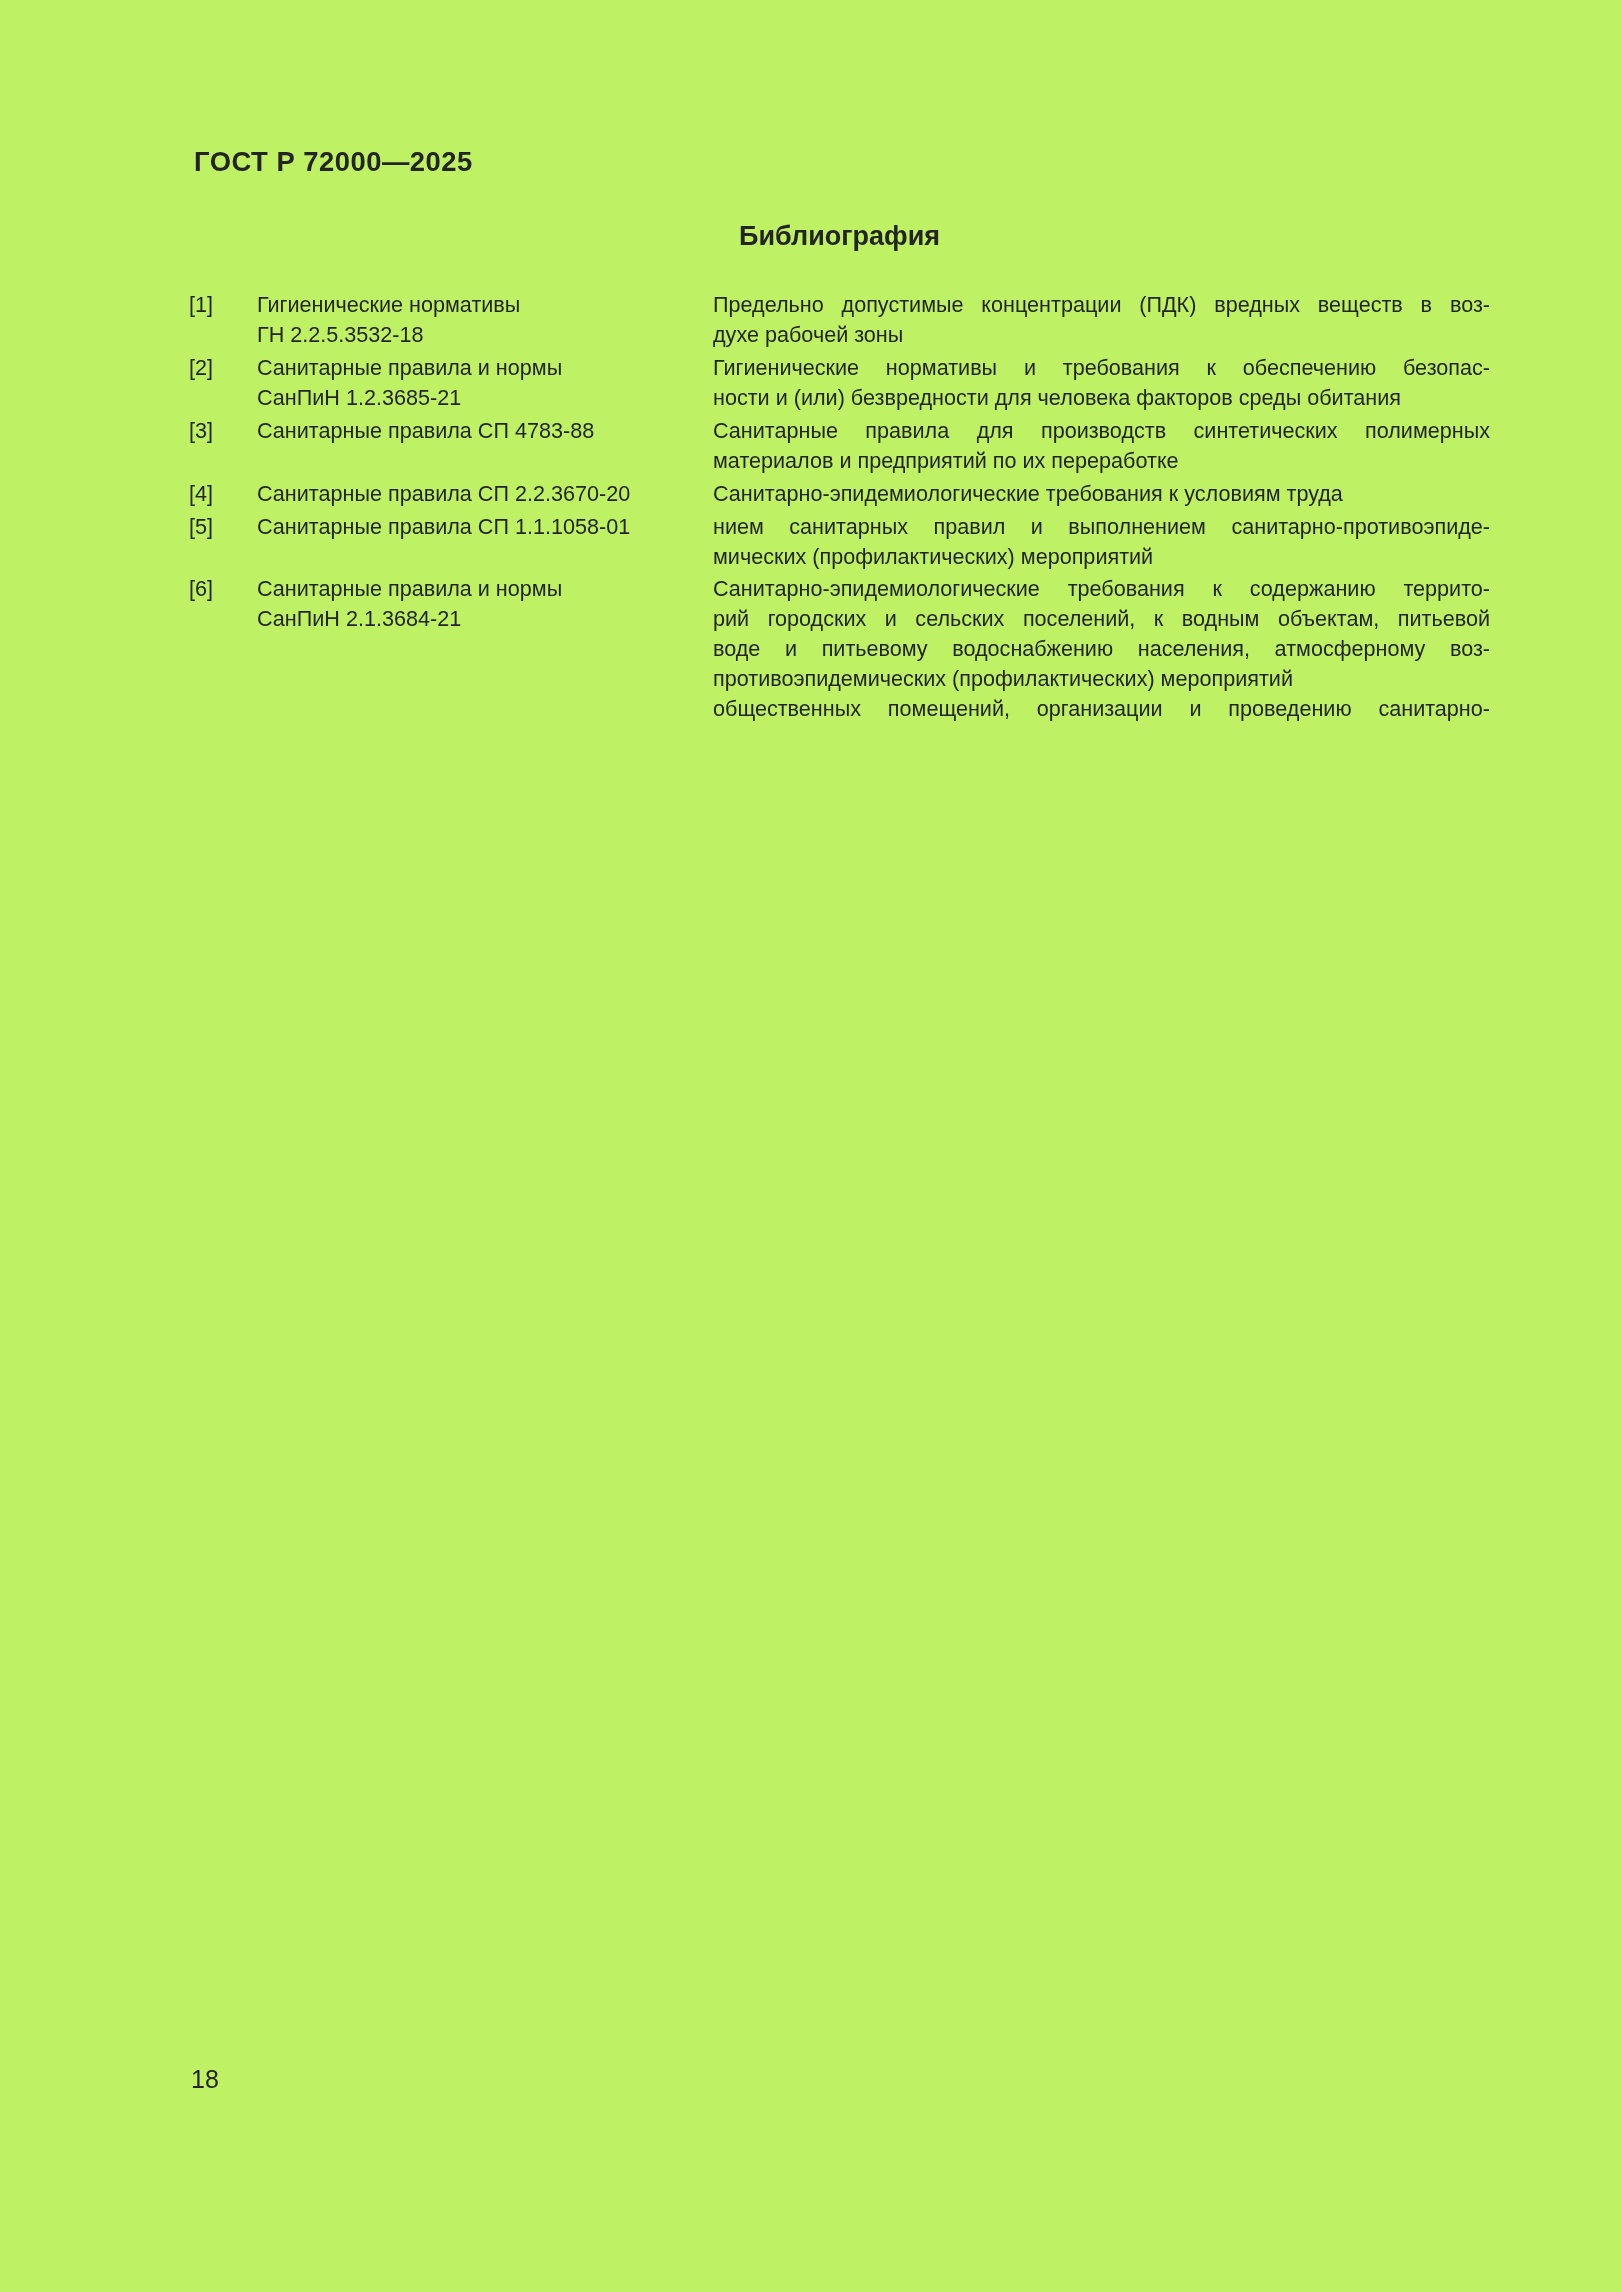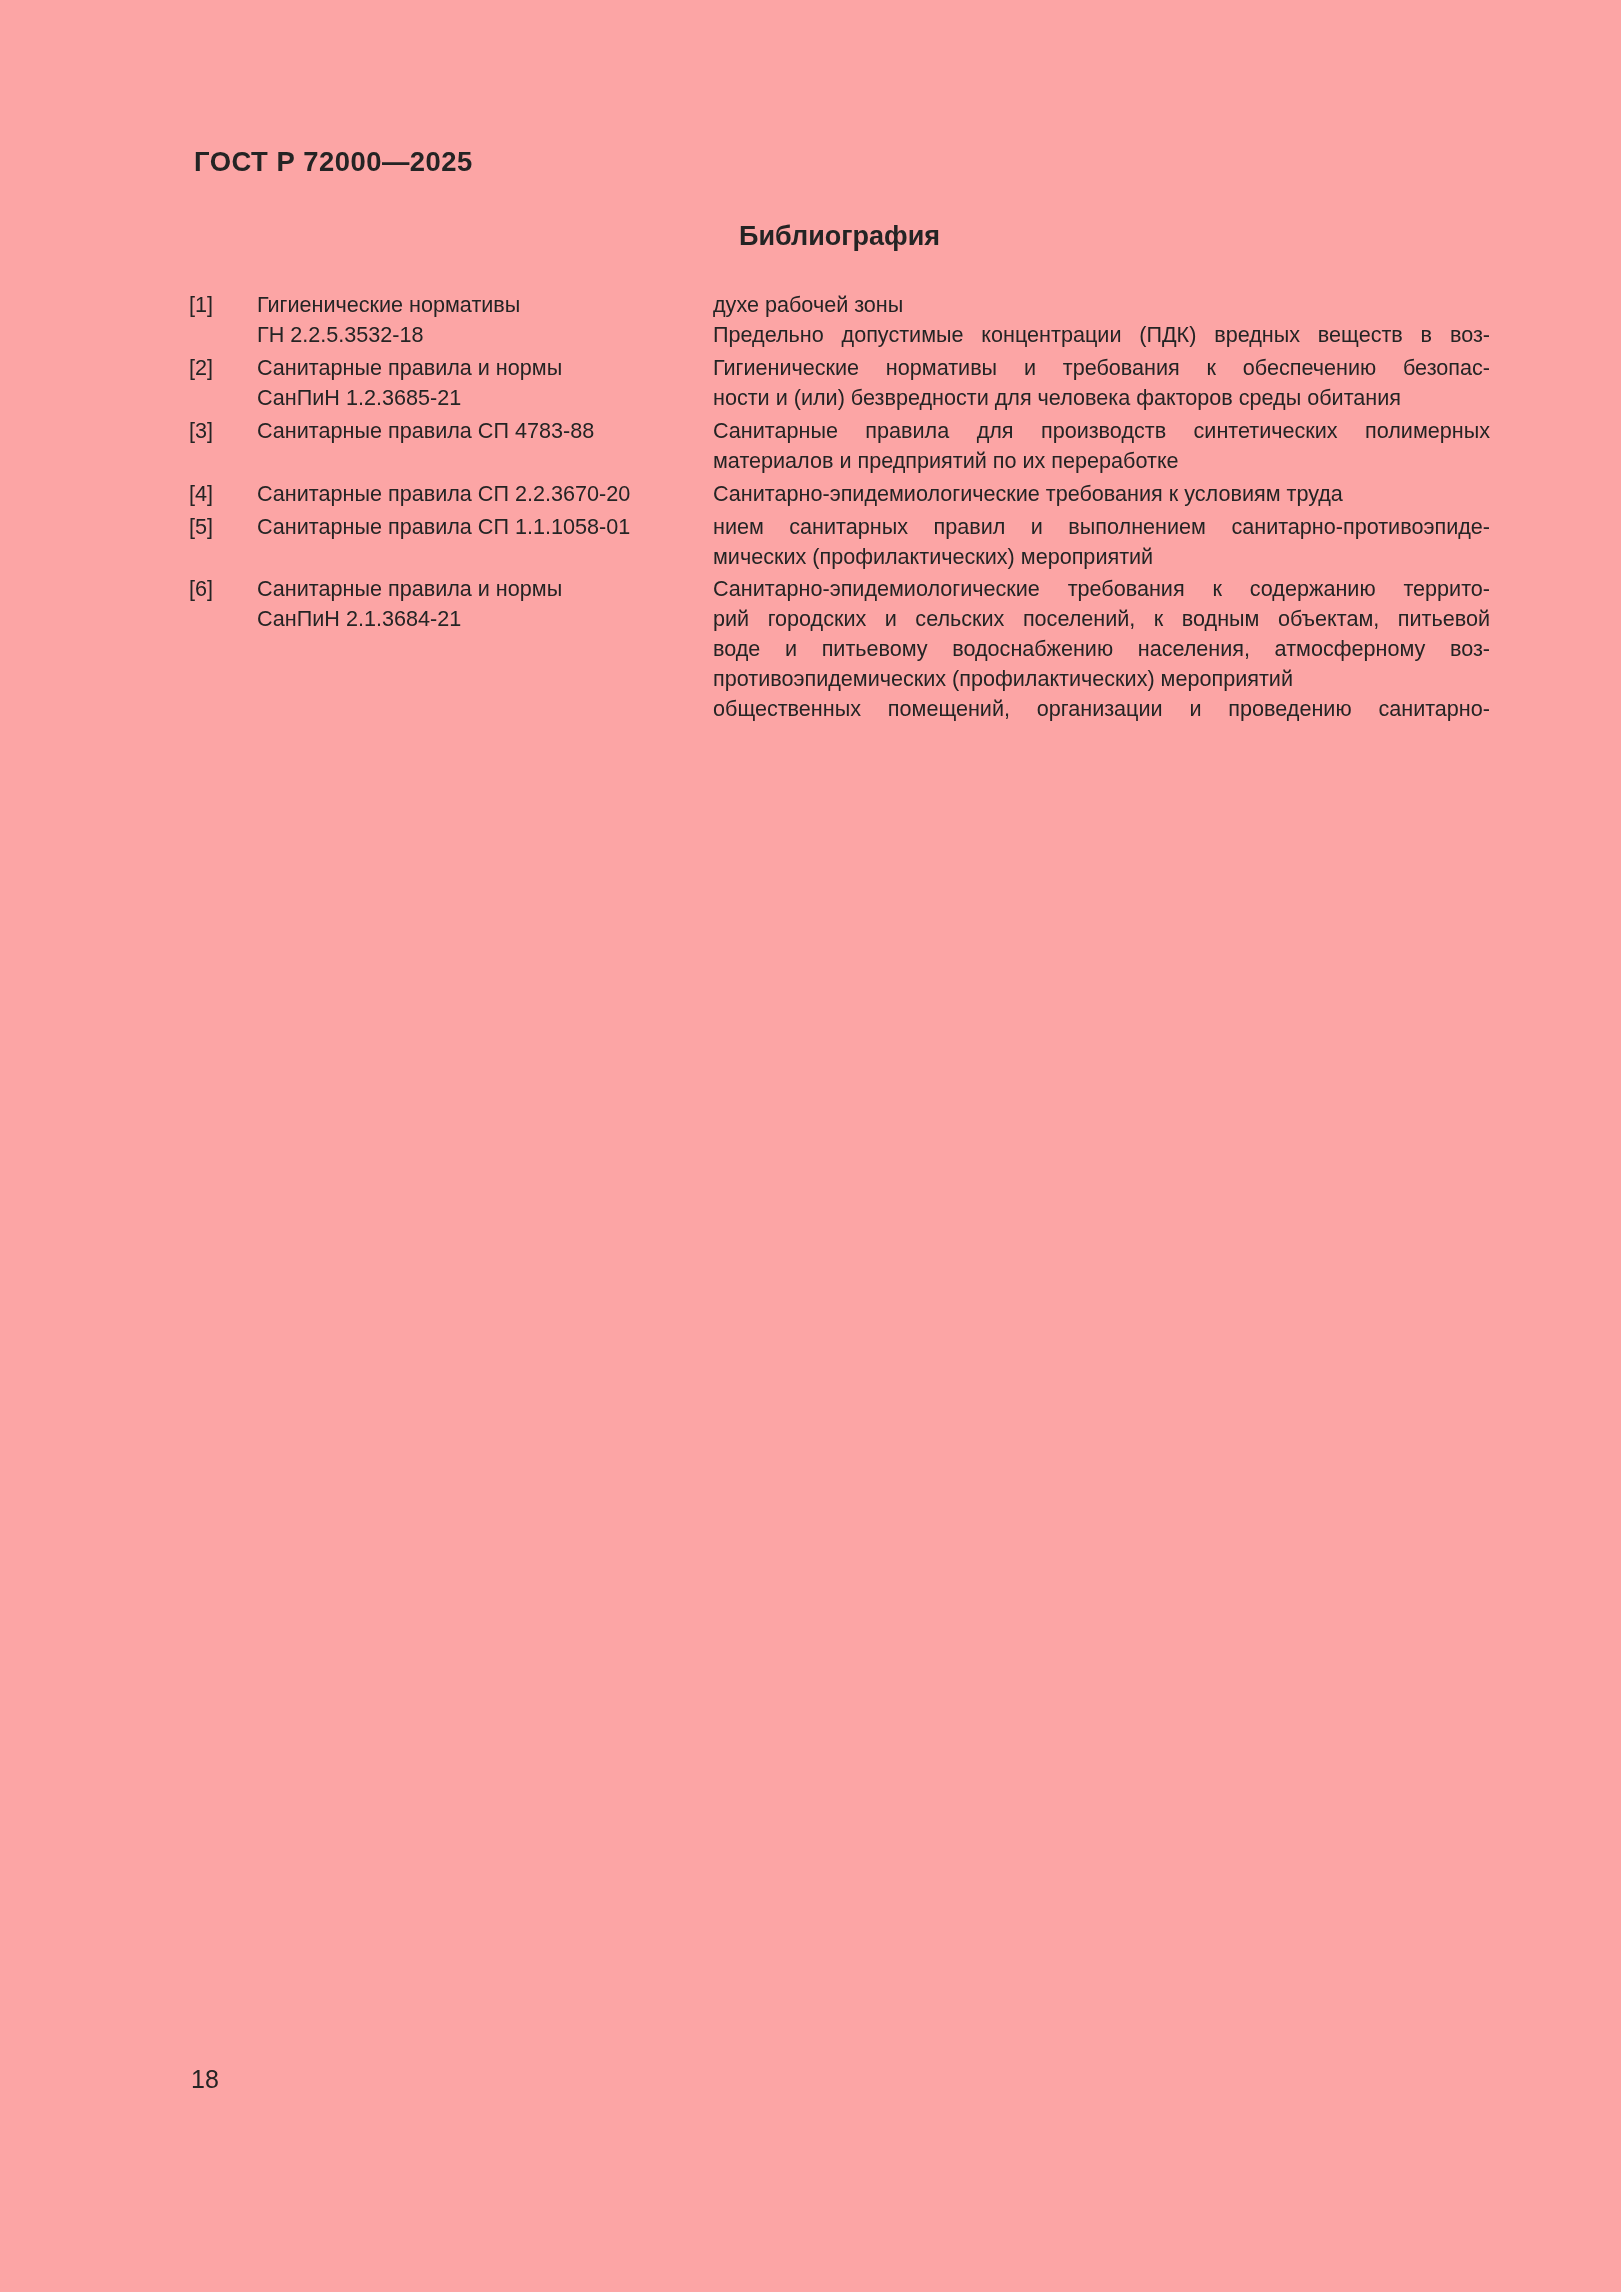--- a/index.html
+++ b/index.html
@@ -4,21 +4,21 @@
 <style>
   html, body {
     margin: 0;
     padding: 0;
     background: #e8e8e8;
   }
   .page {
     position: relative;
     width: 1621px;
     height: 2293px;
-    background: #fca5a5;
+    background: #bef264;
     font-family: "Liberation Sans", sans-serif;
     color: #242424;
     overflow: hidden;
     margin: 0 auto;
   }
   .doc-header {
     position: absolute;
     left: 194px;
     top: 146px;
     font-size: 27.4px;
@@ -81,22 +81,22 @@
   <div class="doc-title">Библиография</div>
 
   <div class="bib-list">
   <div class="bib-entry">
     <div class="bib-num">[1]</div>
     <div class="bib-ref">
           <div class="line">Гигиенические нормативы</div>
           <div class="line">ГН 2.2.5.3532-18</div>
         </div>
     <div class="bib-desc">
+          <div class="line">Предельно допустимые концентрации (ПДК) вредных веществ в воз-</div>
           <div class="line last">духе рабочей зоны</div>
-          <div class="line">Предельно допустимые концентрации (ПДК) вредных веществ в воз-</div>
         </div>
   </div>
 
   <div class="bib-entry">
     <div class="bib-num">[2]</div>
     <div class="bib-ref">
           <div class="line">Санитарные правила и нормы</div>
           <div class="line">СанПиН 1.2.3685-21</div>
         </div>
     <div class="bib-desc">

